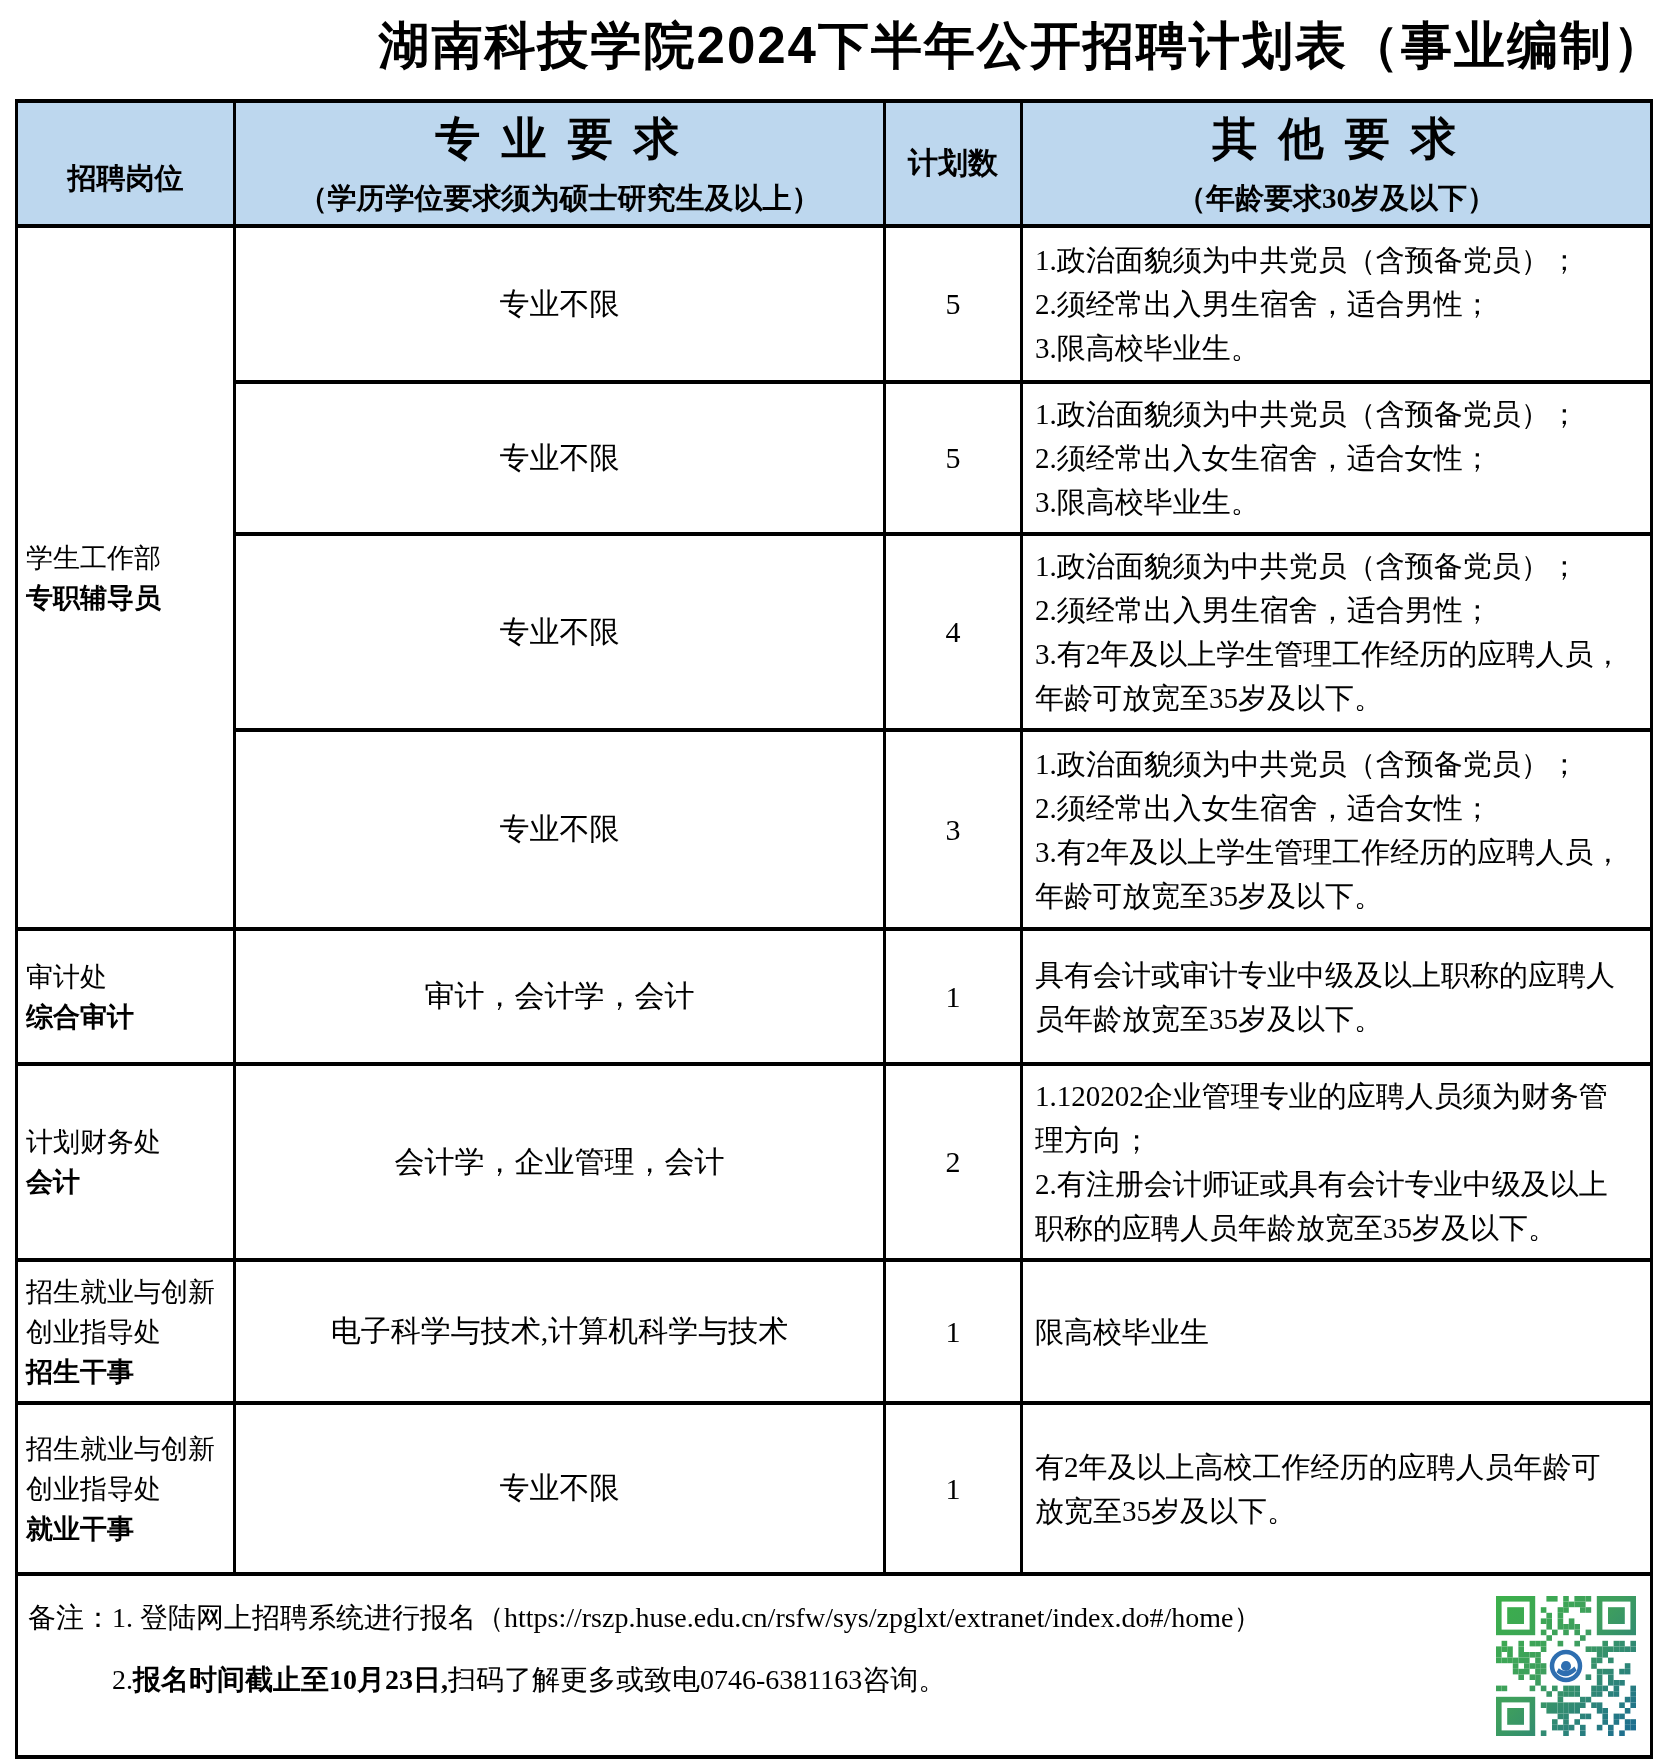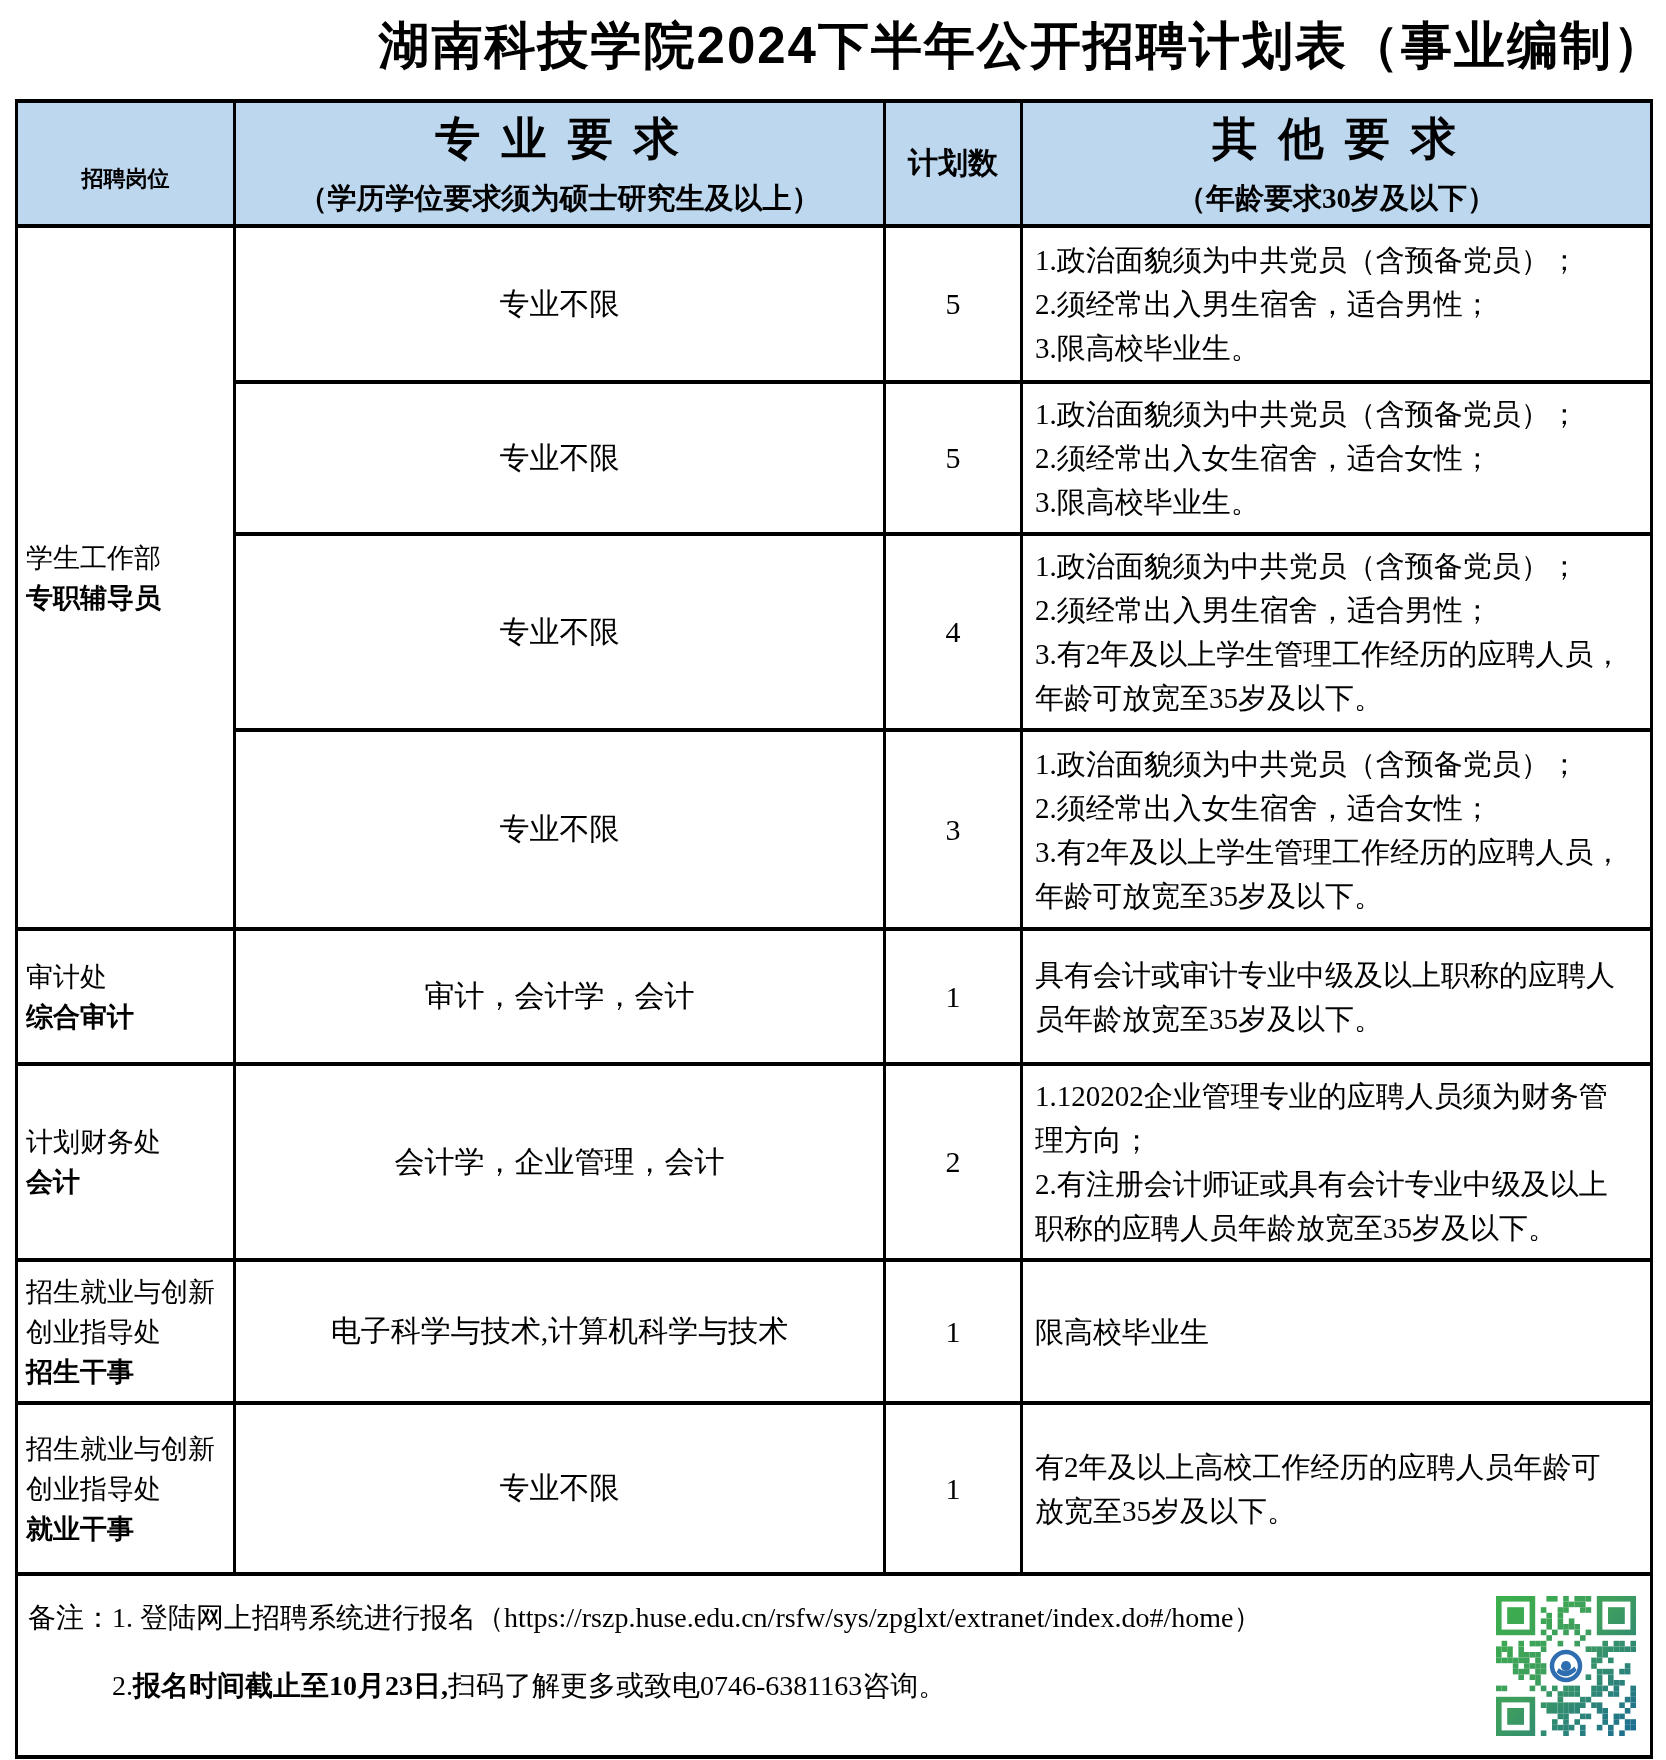--- a/index.html
+++ b/index.html
@@ -25,33 +25,33 @@
   th,td{
     border:3px solid #000;
     border-top-width:4px;border-bottom-width:4px;
     vertical-align:middle;
     overflow:hidden;
   }
   thead th{
     background:#BDD7EE;
     font-weight:bold;text-align:center;padding:4px 6px;
   }
-  .h-col1{font-size:22px;margin-top:31px;}
+  .h-col1{font-size:29px;margin-top:31px;}
   .h-main{font-size:45px;letter-spacing:5px;}
   .h-sub{font-size:29px;margin-top:10px;letter-spacing:0;}
   .h-col3{font-size:30px;}
   .pos-cell{padding:4px 8px;}
   .pos-line{font-size:27px;line-height:40px;}
   .pos-bold{font-size:27px;line-height:40px;font-weight:bold;}
   .major-cell{text-align:center;font-size:30px;padding:4px 10px;}
   .count-cell{text-align:center;font-size:30px;padding:4px 2px;}
   .other-cell{font-size:29px;line-height:44px;text-align:left;padding:8px 24px 8px 12px;}
   .notes-cell{position:relative;padding:22px 170px 16px 10px;vertical-align:top;}
   .note-line1{font-size:28px;line-height:40px;white-space:nowrap;}
-  .note-line2{font-size:28px;line-height:40px;margin-top:28px;padding-left:84px;white-space:nowrap;}
+  .note-line2{font-size:28px;line-height:40px;margin-top:22px;padding-left:84px;white-space:nowrap;}
   .note-bold{font-weight:bold;}
   .qr-box{
     position:absolute;right:14px;top:50%;
     width:140px;height:140px;margin-top:-70px;
   }
   .qr-box svg{width:140px;height:140px;display:block;}
 </style>
 </head>
 <body>
 

